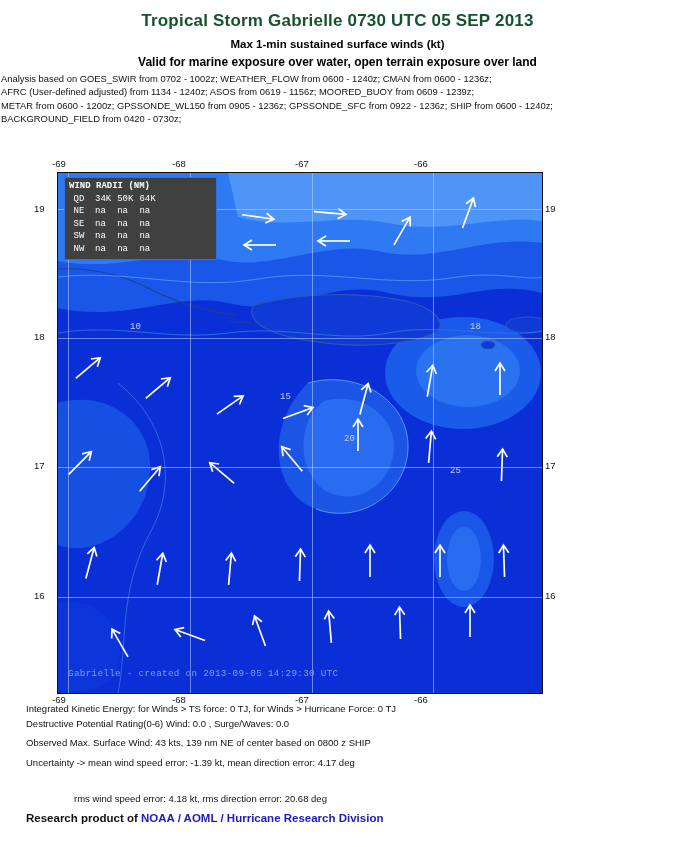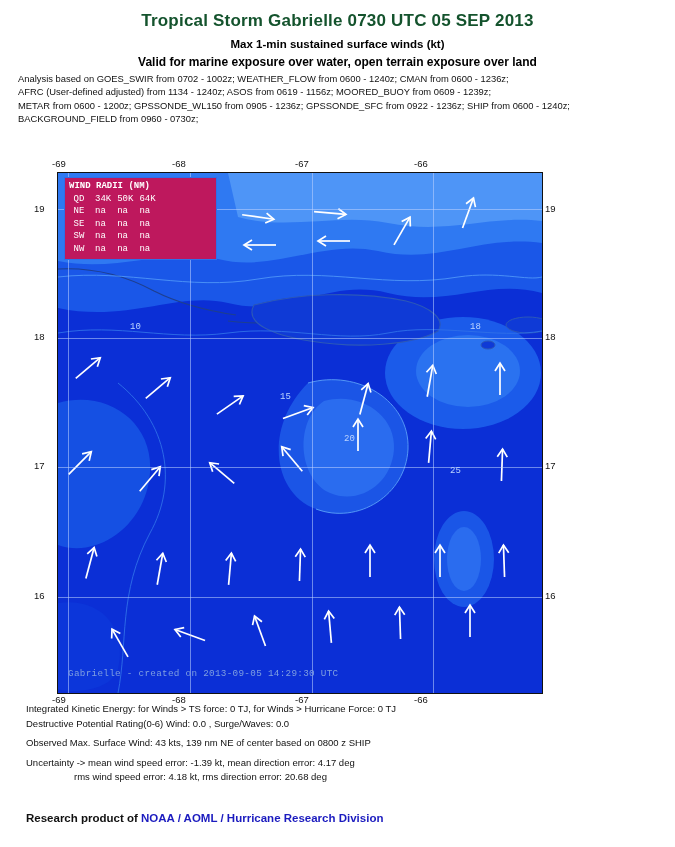--- a/index.html
+++ b/index.html
@@ -17,21 +17,21 @@
   .subtitle1{
     position:absolute;left:0;top:38px;width:675px;text-align:center;
     font-size:11.5px;font-weight:bold;color:#000;
   }
   .subtitle2{
     position:absolute;left:0;top:55px;width:675px;text-align:center;
     font-size:12px;font-weight:bold;color:#000;
   }
 
   .analysis{
-    position:absolute;left:18px;top:72px;width:645px;
+    position:absolute;left:1px;top:72px;width:645px;
     font-size:9.4px;line-height:13.4px;color:#111;
   }
   .analysis div{white-space:nowrap;}
 
   .posline{
     position:absolute;left:0;top:136px;width:675px;text-align:center;
     font-size:9.6px;color:#111;
   }
 
   
@@ -46,38 +46,38 @@
   .tick-right{position:absolute;left:545px;font-size:9.5px;color:#111;}
 
   
   .gl{position:absolute;background:rgba(190,210,255,0.55);}
   .gl-v{width:1px;height:100%;top:0;}
   .gl-h{height:1px;width:100%;left:0;}
 
   
   .radii{
     position:absolute;left:6px;top:4px;width:144px;
-    background:#be185d;border:1px solid #2f6fe8;
+    background:#404040;border:1px solid #2f6fe8;
     color:#ffffff;font-size:9px;font-family:"Liberation Mono", monospace;
     padding:2px 3px 3px 4px;line-height:12.6px;
   }
   .radii .hdr{font-weight:bold;}
   .radii table{border-collapse:collapse;}
   .radii td{padding:0 6px 0 0;font-size:9px;}
   .radii td.lbl{width:20px;text-align:center;}
 
   .credit{
     position:absolute;left:10px;top:495px;font-size:9.3px;
     color:#7f9fe0;font-family:"Liberation Mono", monospace;letter-spacing:0.3px;
   }
 
   
   .footer{position:absolute;left:26px;top:702px;width:630px;font-size:9.5px;line-height:14.5px;color:#111;}
   .footer .gap{height:5px;}
-  .footer .indent{padding-left:48px;}
+  .footer .indent{padding-left:48px;margin-top:22px;}
 
   .research{
     position:absolute;left:26px;top:812px;font-size:11.5px;font-weight:bold;color:#111;
   }
   .research .org{color:#1b1bbf;}
 
   svg{display:block;}
 </style>
 </head>
 <body>
@@ -85,21 +85,21 @@
 <div class="page">
 
   <div class="title">Tropical Storm Gabrielle 0730 UTC 05 SEP 2013</div>
   <div class="subtitle1">Max 1-min sustained surface winds (kt)</div>
   <div class="subtitle2">Valid for marine exposure over water, open terrain exposure over land</div>
 
   <div class="analysis">
     <div>Analysis based on GOES_SWIR from 0702 - 1002z; WEATHER_FLOW from 0600 - 1240z; CMAN from 0600 - 1236z;</div>
     <div>AFRC (User-defined adjusted) from 1134 - 1240z; ASOS from 0619 - 1156z; MOORED_BUOY from 0609 - 1239z;</div>
     <div>METAR from 0600 - 1200z; GPSSONDE_WL150 from 0905 - 1236z; GPSSONDE_SFC from 0922 - 1236z; SHIP from 0600 - 1240z;</div>
-    <div>BACKGROUND_FIELD from 0960 - 0730z;</div>
+    <div>BACKGROUND_FIELD from 0420 - 0730z;</div>
   </div>
 
 
   <div class="tick-top" style="left:52px;">-69</div>
   <div class="tick-top" style="left:172px;">-68</div>
   <div class="tick-top" style="left:295px;">-67</div>
   <div class="tick-top" style="left:414px;">-66</div>
 
   <div class="tick-bot" style="left:52px;">-69</div>
   <div class="tick-bot" style="left:172px;">-68</div>

